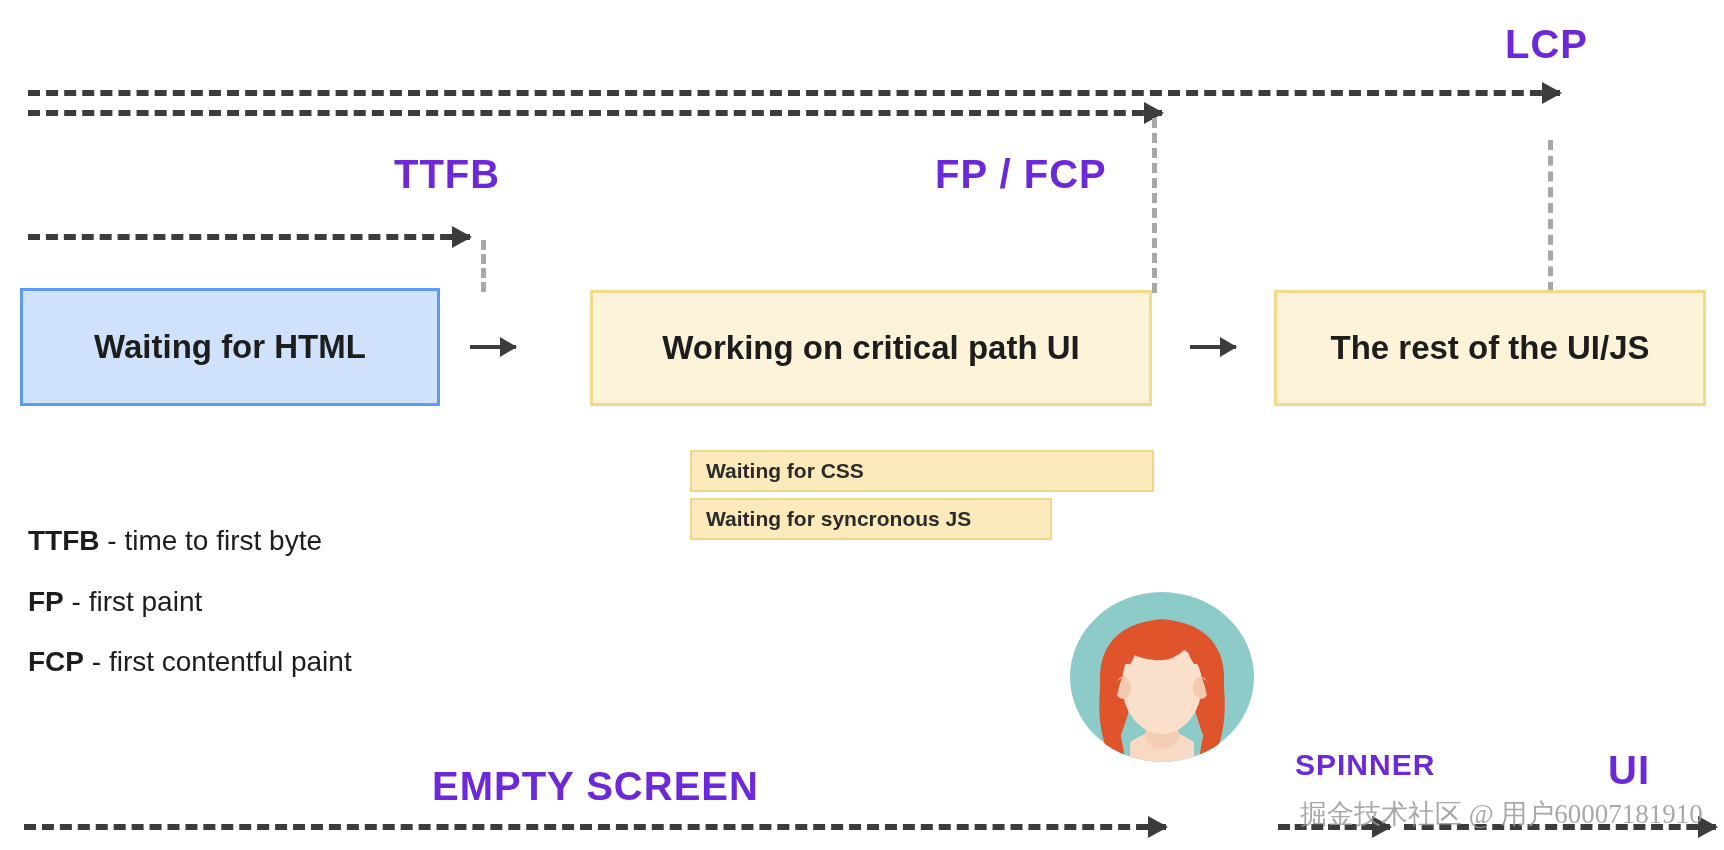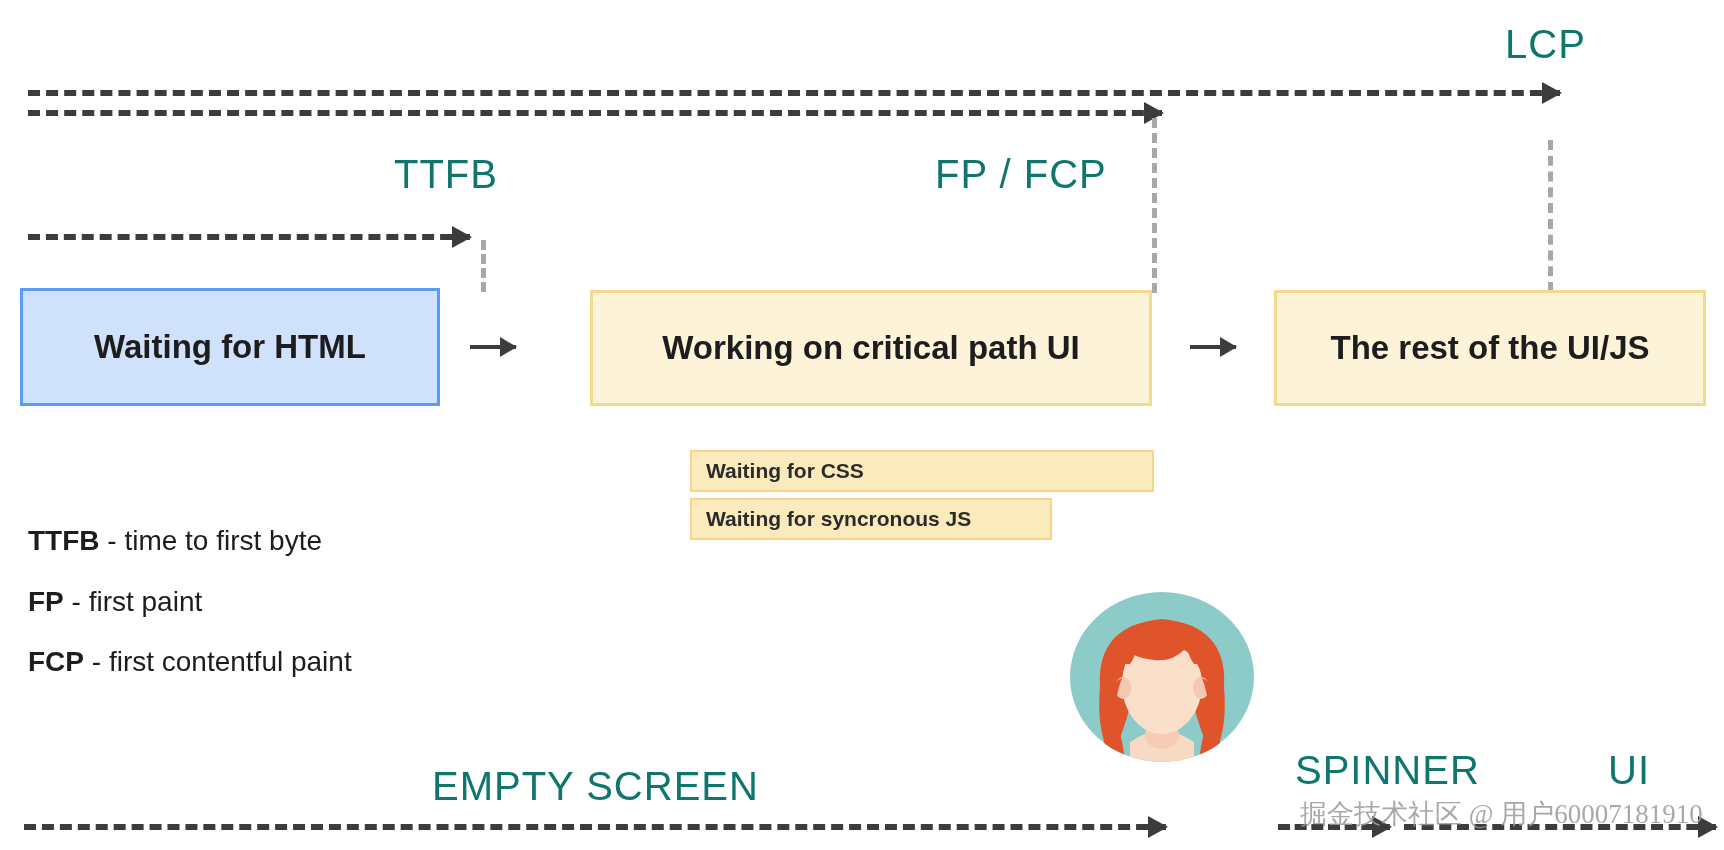--- a/index.html
+++ b/index.html
@@ -8,31 +8,31 @@
     background:#ffffff;
     font-family:"Liberation Sans", sans-serif;
     overflow:hidden;
     position:relative;
   }
   .stage{position:absolute;left:0;top:0;width:1724px;height:850px;}
   .abs{position:absolute;}
 
   
   .milestone{
-    font-weight:normal;
-    color:#0f766e;
+    font-weight:bold;
+    color:#6d28d9;
     letter-spacing:1px;
     white-space:nowrap;
     font-family:"Liberation Sans", sans-serif;
   }
   #label-lcp{left:1505px;top:22px;font-size:40px;}
   #label-ttfb{left:394px;top:152px;font-size:40px;}
   #label-fpfcp{left:935px;top:152px;font-size:40px;}
   #label-empty-screen{left:432px;top:764px;font-size:40px;}
-  #label-spinner{left:1295px;top:748px;font-size:40px;}
+  #label-spinner{left:1295px;top:748px;font-size:30px;}
   #label-ui{left:1608px;top:748px;font-size:40px;text-align:center;}
 
   
   .harrow{height:6px;}
   .harrow .line{
     position:absolute;left:0;top:0;height:0;width:100%;
     border-top:6px dashed #3c3c3c;
   }
   .harrow .head{
     position:absolute;top:-8px;right:-2px;

